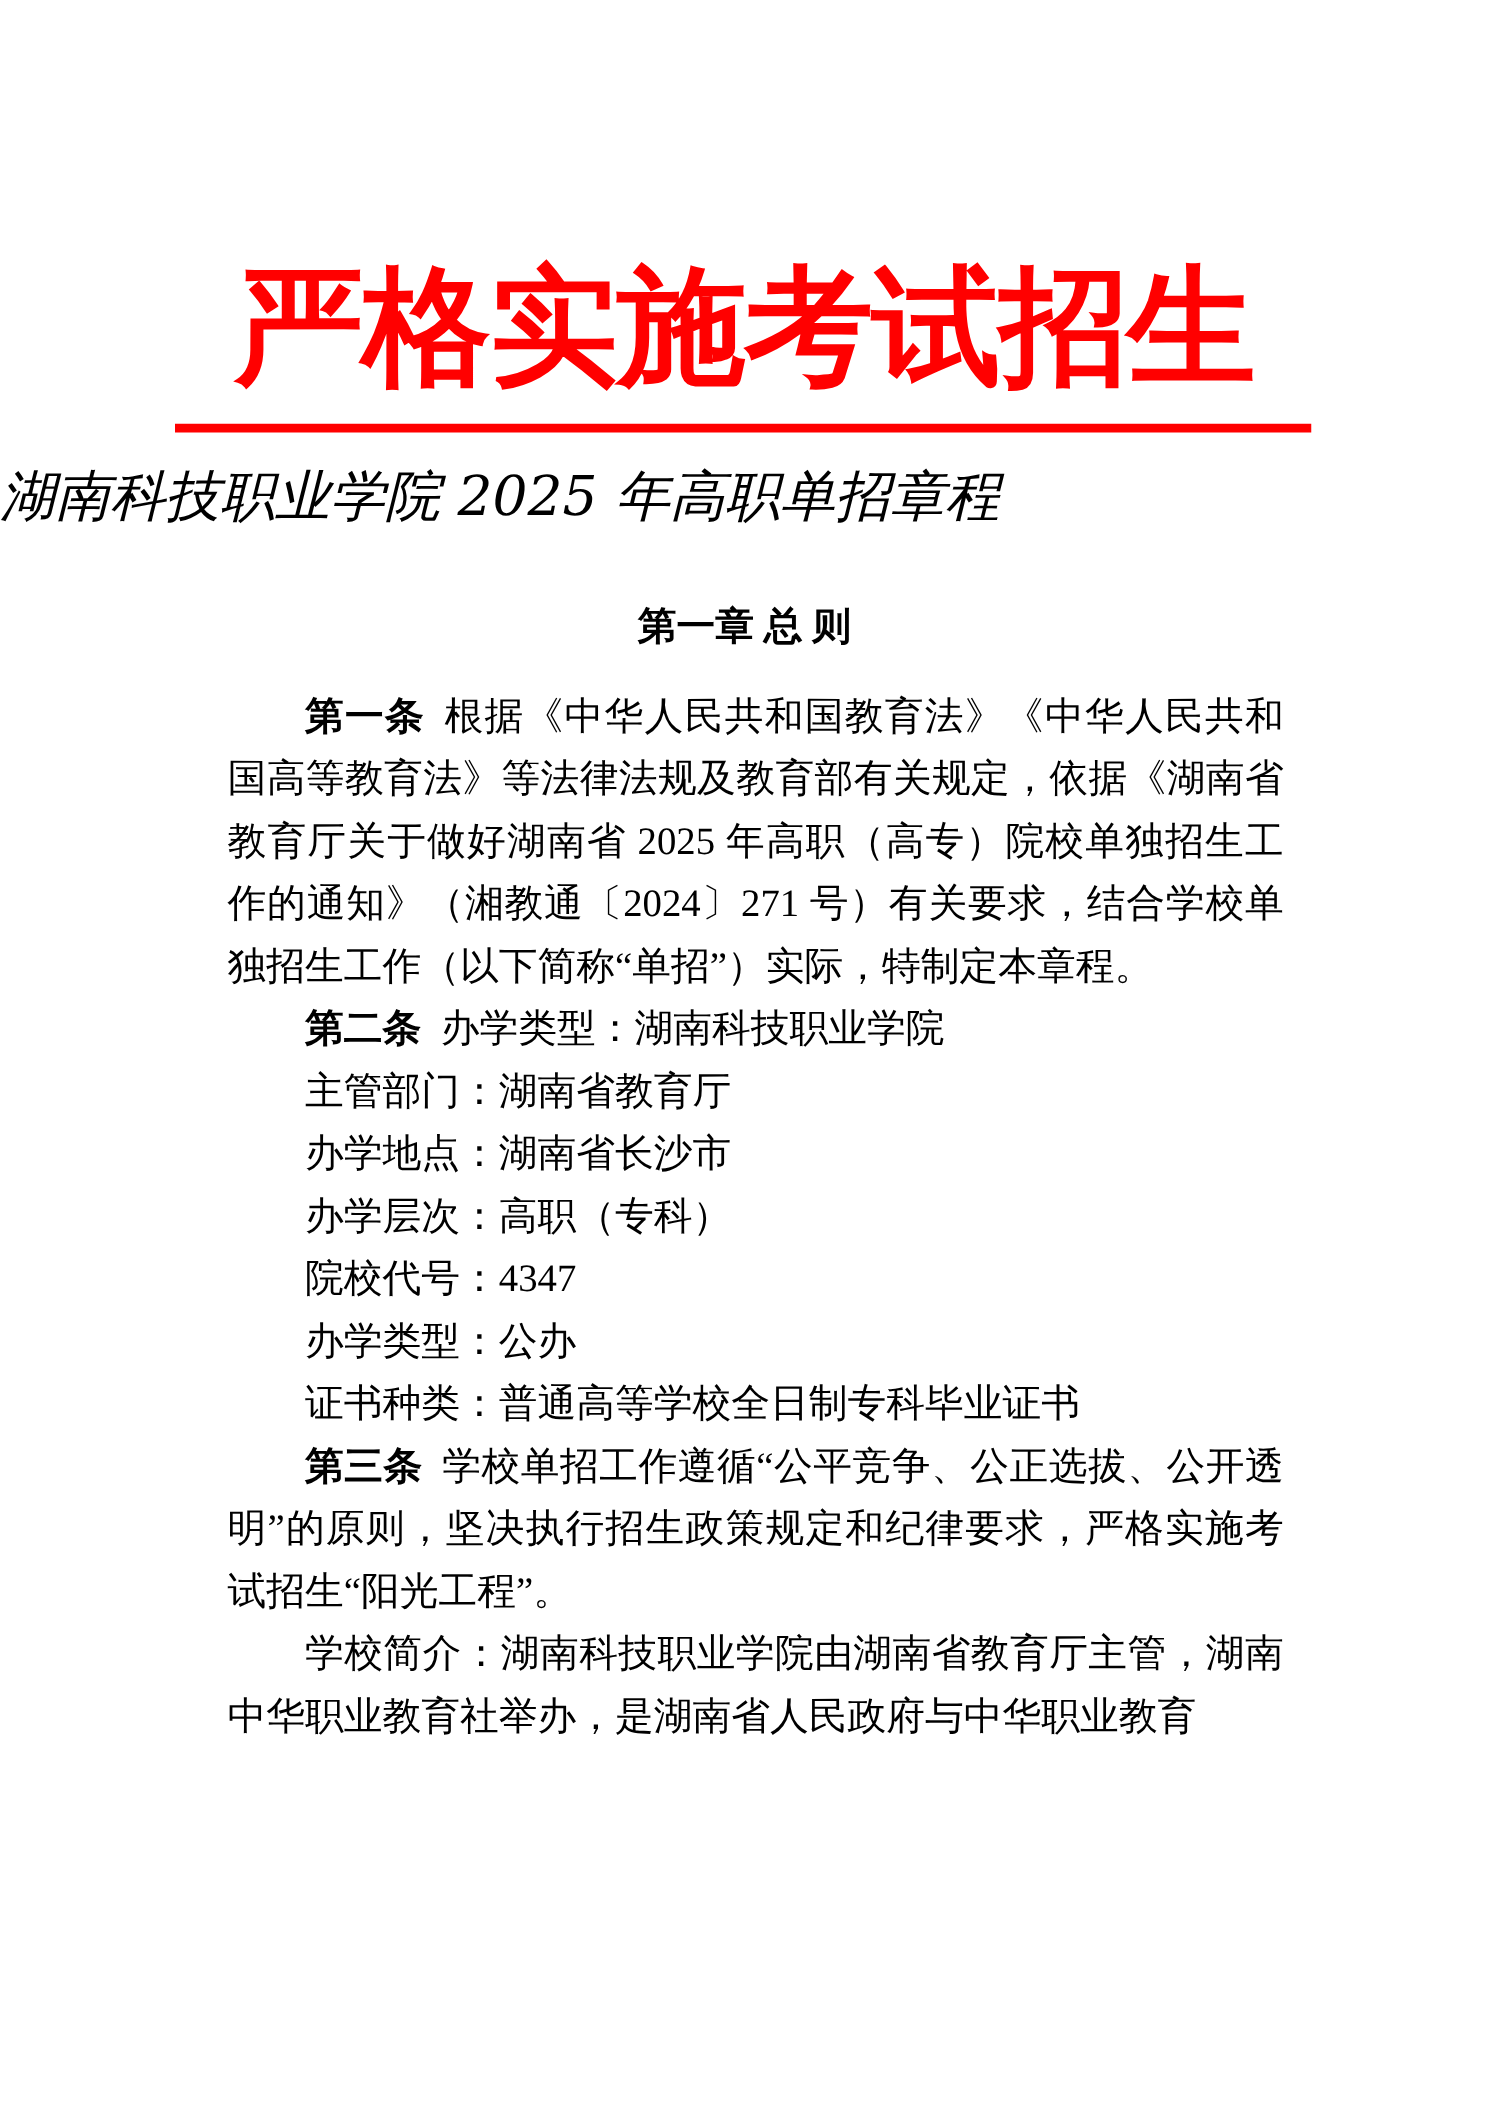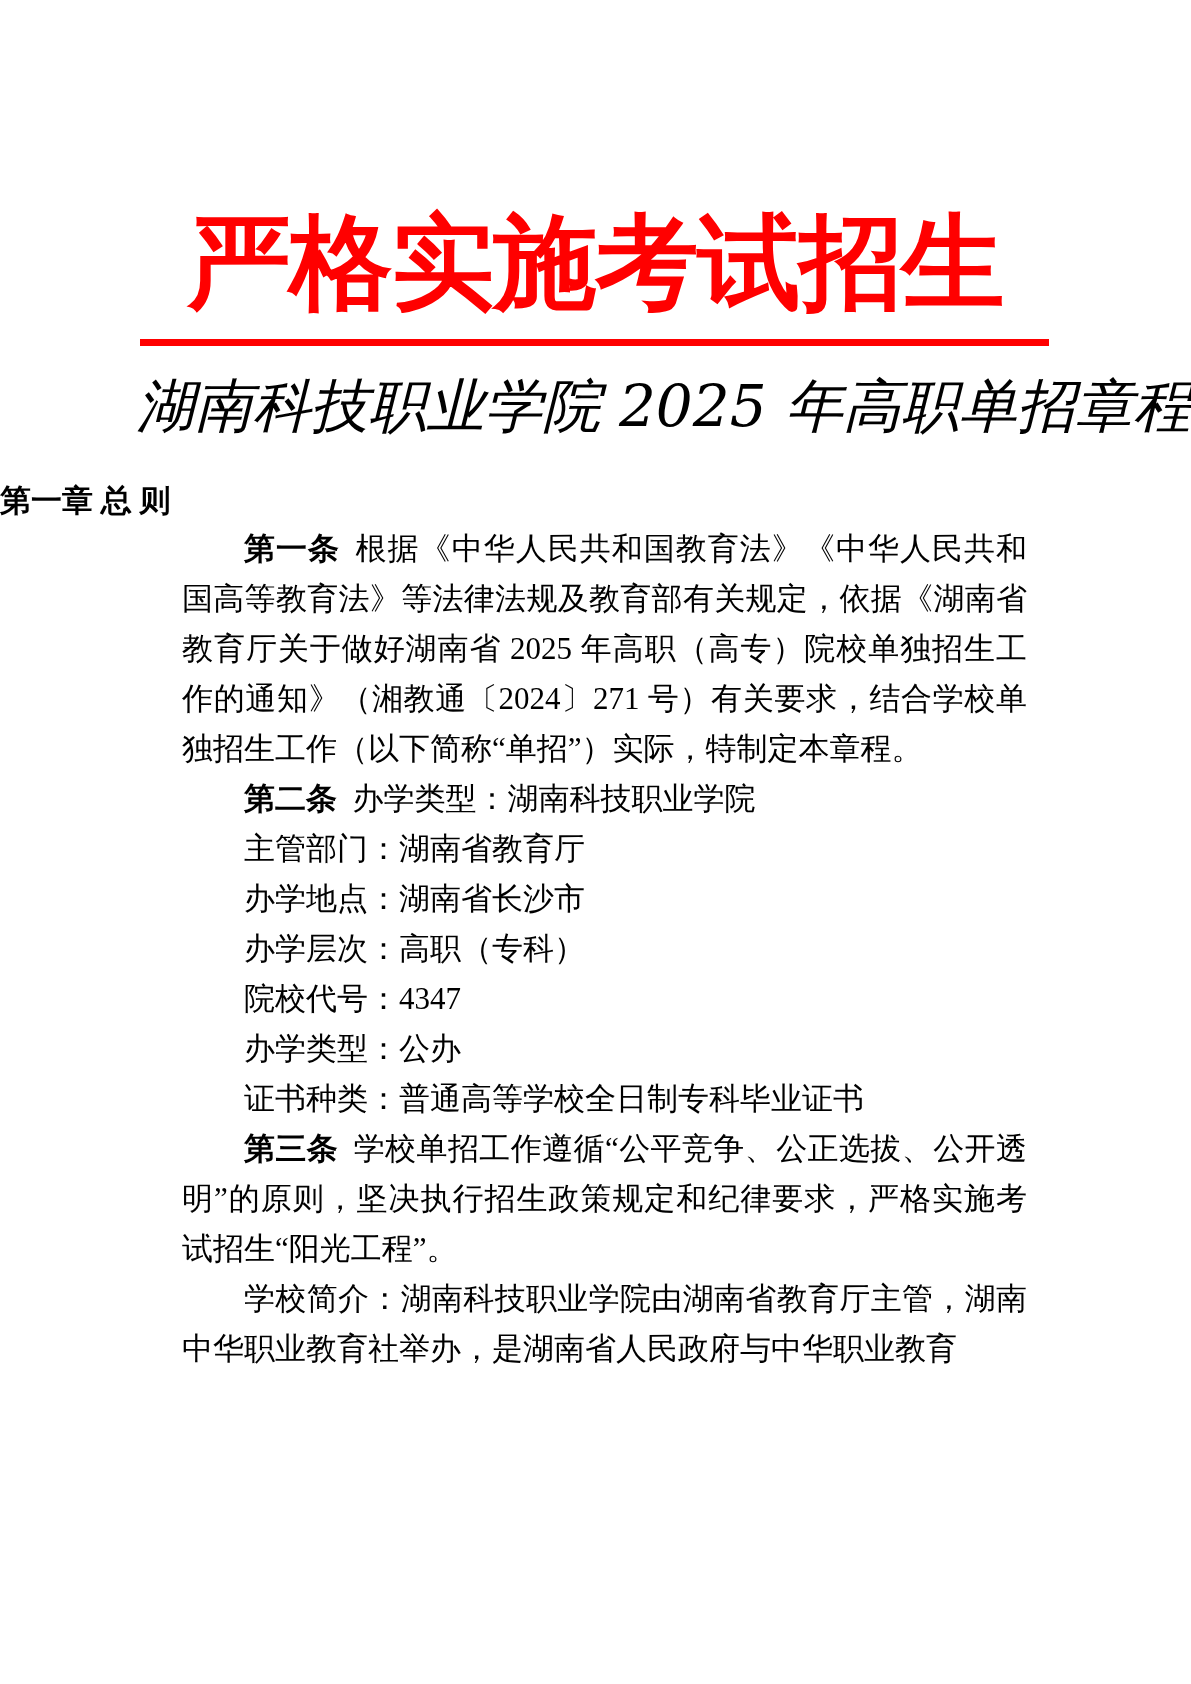--- a/index.html
+++ b/index.html
@@ -32,43 +32,43 @@
     top: 339px;
     width: 909px;
     height: 7px;
     background: #ff0000;
   }
   .subtitle {
     position: absolute;
     top: 370px;
     left: 0;
     width: 100%;
-    text-align: right;
-    font-size: 58px;
+    text-align: left;
+    font-size: 44px;
     line-height: 1.25;
     font-style: italic;
     font-family: "DejaVu Serif", serif;
     color: #000000;
     white-space: nowrap;
   }
   .chapter-heading {
     position: absolute;
     top: 481px;
     left: 0;
     width: 100%;
-    text-align: left;
+    text-align: center;
     font-weight: bold;
     font-size: 31px;
     line-height: 40px;
     color: #000000;
   }
   .body-block {
     position: absolute;
     left: 182px;
-    top: 524px;
+    top: 548px;
     width: 845px;
     font-size: 31px;
     line-height: 50px;
     text-align: justify;
     text-justify: inter-character;
     color: #000000;
   }
   .para {
     margin: 0;
     padding: 0;

